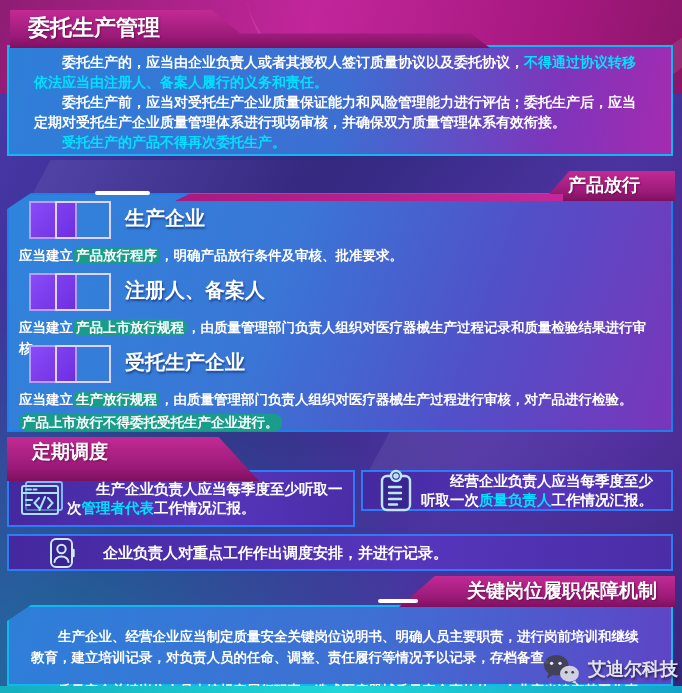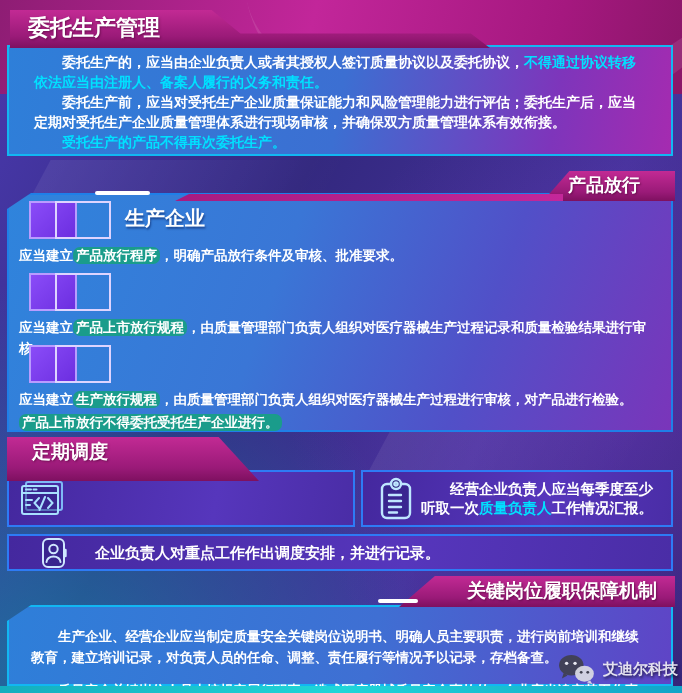--- a/index.html
+++ b/index.html
@@ -46,35 +46,35 @@
   .sq{position:absolute;left:0;top:0;width:48px;height:38px;
     background:linear-gradient(135deg,#8a4cf8,#6c2ee0);border:2px solid #b99cff;box-sizing:border-box;}
   .sq-frame{position:absolute;left:26px;top:0;width:56px;height:38px;border:2px solid #ded4ff;box-sizing:border-box;}
   .sec-title{position:absolute;left:96px;top:4px;font-size:20px;color:#fff;text-shadow:1px 2px 2px rgba(0,20,80,.5);}
   .sec-body{margin:6px 10px 0 10px;font-size:13.5px;line-height:21px;color:#fff;}
   .hl{background:#1a9c8b;color:#fff;padding:1px 3px;border-radius:7px;}
   
   .card{position:absolute;box-sizing:border-box;border:2px solid #2e7bf5;z-index:3;display:flex;align-items:center;
     background:linear-gradient(100deg,#44289e 0%,#5636bc 60%,#4a2da6 100%);color:#fff;font-weight:bold;}
   .card1{left:7px;top:470px;width:348px;height:57px;padding:2px 8px 2px 8px;}
-  .card2{left:361px;top:470px;width:312px;height:57px;padding:2px 8px 2px 8px;}
+  .card2{left:361px;top:470px;width:312px;height:41px;padding:2px 8px 2px 8px;}
   .card .ic{flex:none;width:50px;display:flex;justify-content:center;}
   .card p{margin:0;font-size:14.5px;line-height:19px;text-indent:2em;}
-  .bar-row{left:7px;top:534px;width:666px;height:37px;padding-left:32px;}
+  .bar-row{left:7px;top:534px;width:666px;height:37px;padding-left:40px;}
   .bar-row p{text-indent:0;margin-left:28px;font-size:15px;}
   
   .panel3{top:605px;height:81px;border:2px solid #12b7f2;padding:7px 10px;
     clip-path:polygon(24px 0,100% 0,100% 100%,0 100%,0 16px);
     background:linear-gradient(100deg,#2e7fd9 0%,#3f6fd3 55%,#5f44c6 100%);}
   .panel3 p{margin:12px;font-size:13.5px;line-height:21px;text-indent:2em;}
   .bottom-strip{position:absolute;left:0;right:0;bottom:0;height:7px;z-index:4;
     background:linear-gradient(90deg,#14aebe,#1fd6d8 50%,#12a4c8);}
   
   .watermark{position:absolute;right:4px;bottom:8px;z-index:10;display:flex;align-items:center;opacity:.95;}
-  .wm-text{font-size:15px;font-weight:bold;color:#eceaf2;text-shadow:1px 2px 3px rgba(0,0,0,.65);margin-left:8px;font-family:Liberation Serif, serif;}
+  .wm-text{font-size:18px;font-weight:bold;color:#eceaf2;text-shadow:1px 2px 3px rgba(0,0,0,.65);margin-left:8px;font-family:Liberation Serif, serif;}
   svg{display:block;}
 </style>
 </head>
 <body>
 
 <div id="stage">
 
   <div class="top-band"></div>
   <div class="top-swoosh"></div>
   <div class="streak" style="left:40px;top:160px;width:300px;height:40px;"></div>
@@ -104,28 +104,30 @@
         <span class="sq-frame"></span>
         <span class="sec-title">生产企业</span>
       </div>
       <p class="sec-body"><span>应当建立</span><span class="hl">产品放行程序</span><span>，明确产品放行条件及审核、批准要求。</span></p>
     </div>
 
     <div class="sec" style="top:78px;">
       <div class="sec-head">
         <span class="sq"></span>
         <span class="sq-frame"></span>
+        <span class="sec-title">注册人、备案人</span>
       </div>
       <p class="sec-body"><span>应当建立</span><span class="hl">产品上市放行规程</span><span>，由质量管理部门负责人组织对医疗器械生产过程记录和质量检验结果进行审核。</span></p>
     </div>
 
     <div class="sec" style="top:150px;">
       <div class="sec-head">
         <span class="sq"></span>
         <span class="sq-frame"></span>
+        <span class="sec-title">受托生产企业</span>
       </div>
       <p class="sec-body"><span>应当建立</span><span class="hl">生产放行规程</span><span>，由质量管理部门负责人组织对医疗器械生产过程进行审核，对产品进行检验。</span></p>
       <p class="sec-body" style="margin-top:2px;"><span class="hl">产品上市放行不得委托受托生产企业进行。</span></p>
     </div>
 
   </div>
 
   <div class="banner banner-sched">
     <span>定期调度</span>
   </div>
@@ -134,20 +136,21 @@
     <span class="ic">
       <svg width="48" height="42" viewBox="0 0 48 42" fill="none" stroke="#a8e0ff" stroke-width="2" stroke-linecap="round">
         <rect x="8" y="4" width="36" height="28" rx="2" stroke="#7fb9f5"></rect>
         <rect x="4" y="8" width="36" height="28" rx="2" fill="rgba(40,30,120,.45)"></rect>
         <path d="M4 15 h36"></path>
         <path d="M8 11.5 h5 M15.5 11.5 h3"></path>
         <path d="M8 22 h6 M8 27 h4"></path>
         <path d="M21 20 l-4.5 5 4.5 5 M30 20 l4.5 5 -4.5 5 M27 19 l-5.5 13"></path>
       </svg>
     </span>
+    <p><span>生产企业负责人应当每季度至少听取一次</span><span class="cyan">管理者代表</span><span>工作情况汇报。</span></p>
   </div>
 
   <div class="card card2">
     <span class="ic">
       <svg width="38" height="46" viewBox="0 0 38 46" fill="none" stroke="#bfe6ff" stroke-width="2.4" stroke-linecap="round">
         <rect x="5" y="8" width="28" height="34" rx="5" fill="rgba(40,30,120,.45)"></rect>
         <circle cx="19" cy="8" r="5" fill="rgba(40,30,120,.9)"></circle>
         <circle cx="19" cy="8" r="1.6"></circle>
         <path d="M12 19 h12 M12 25 h12 M12 31 h12 M12 36.5 h8"></path>
       </svg>

